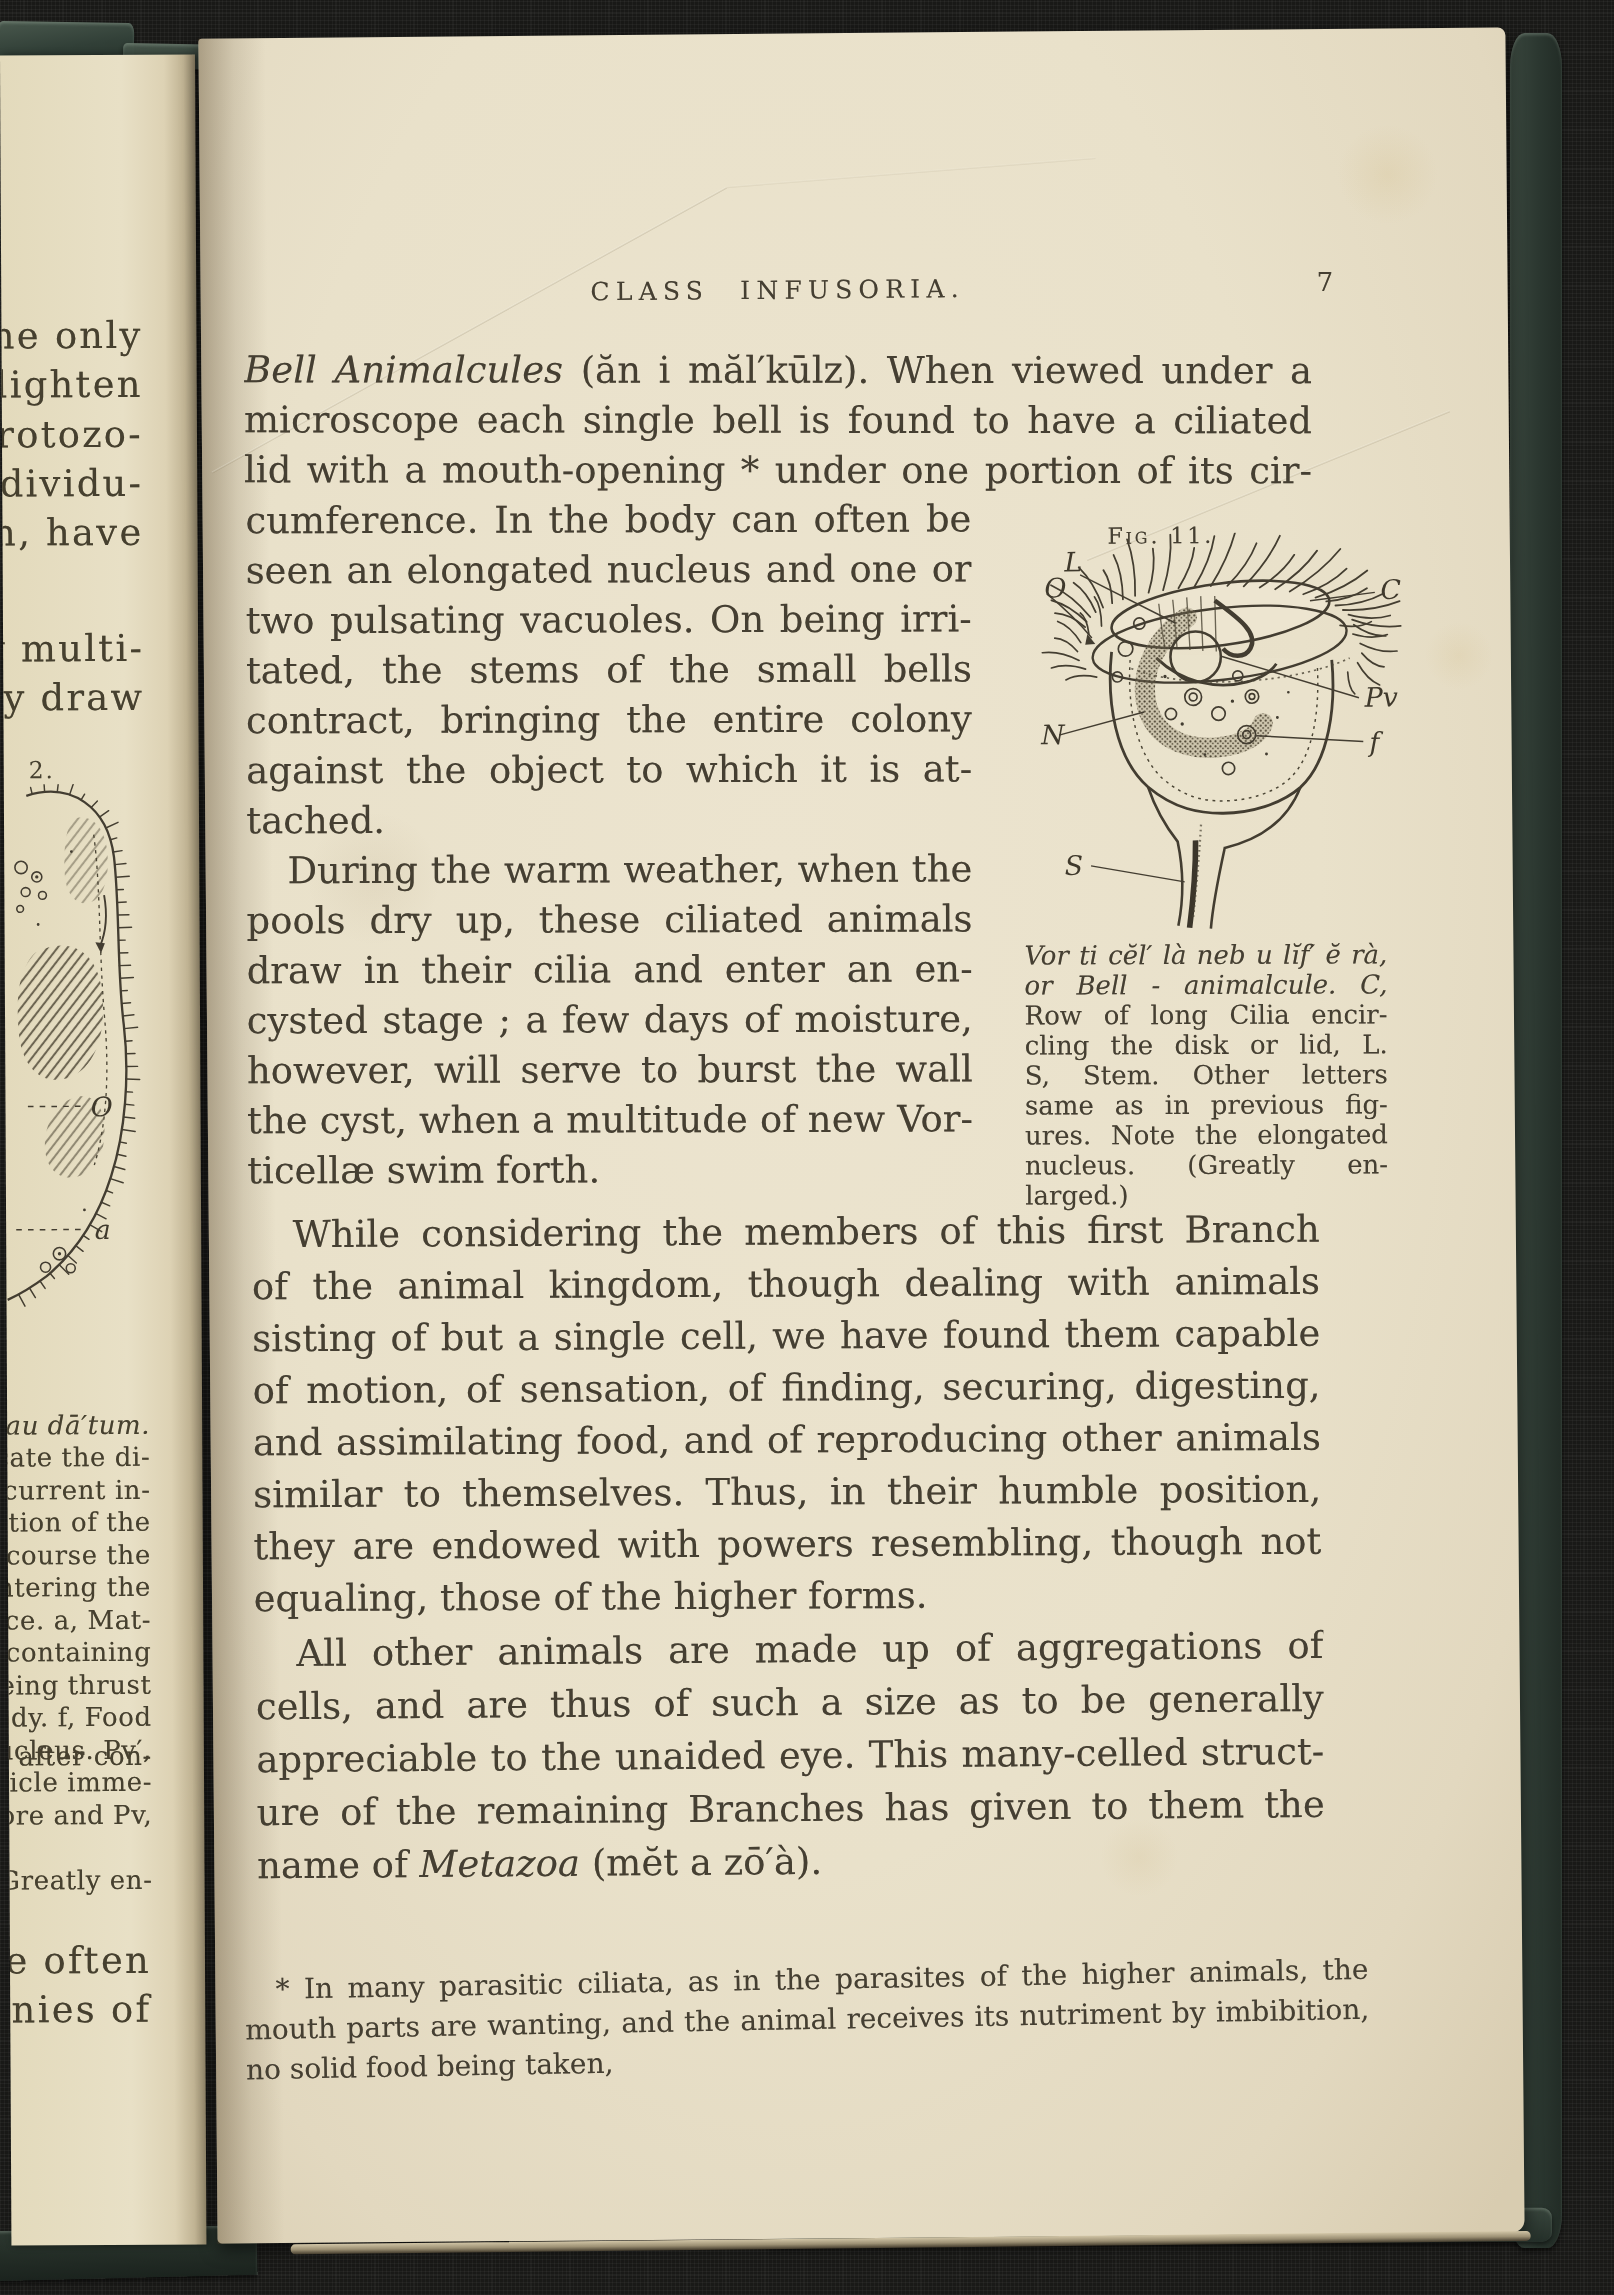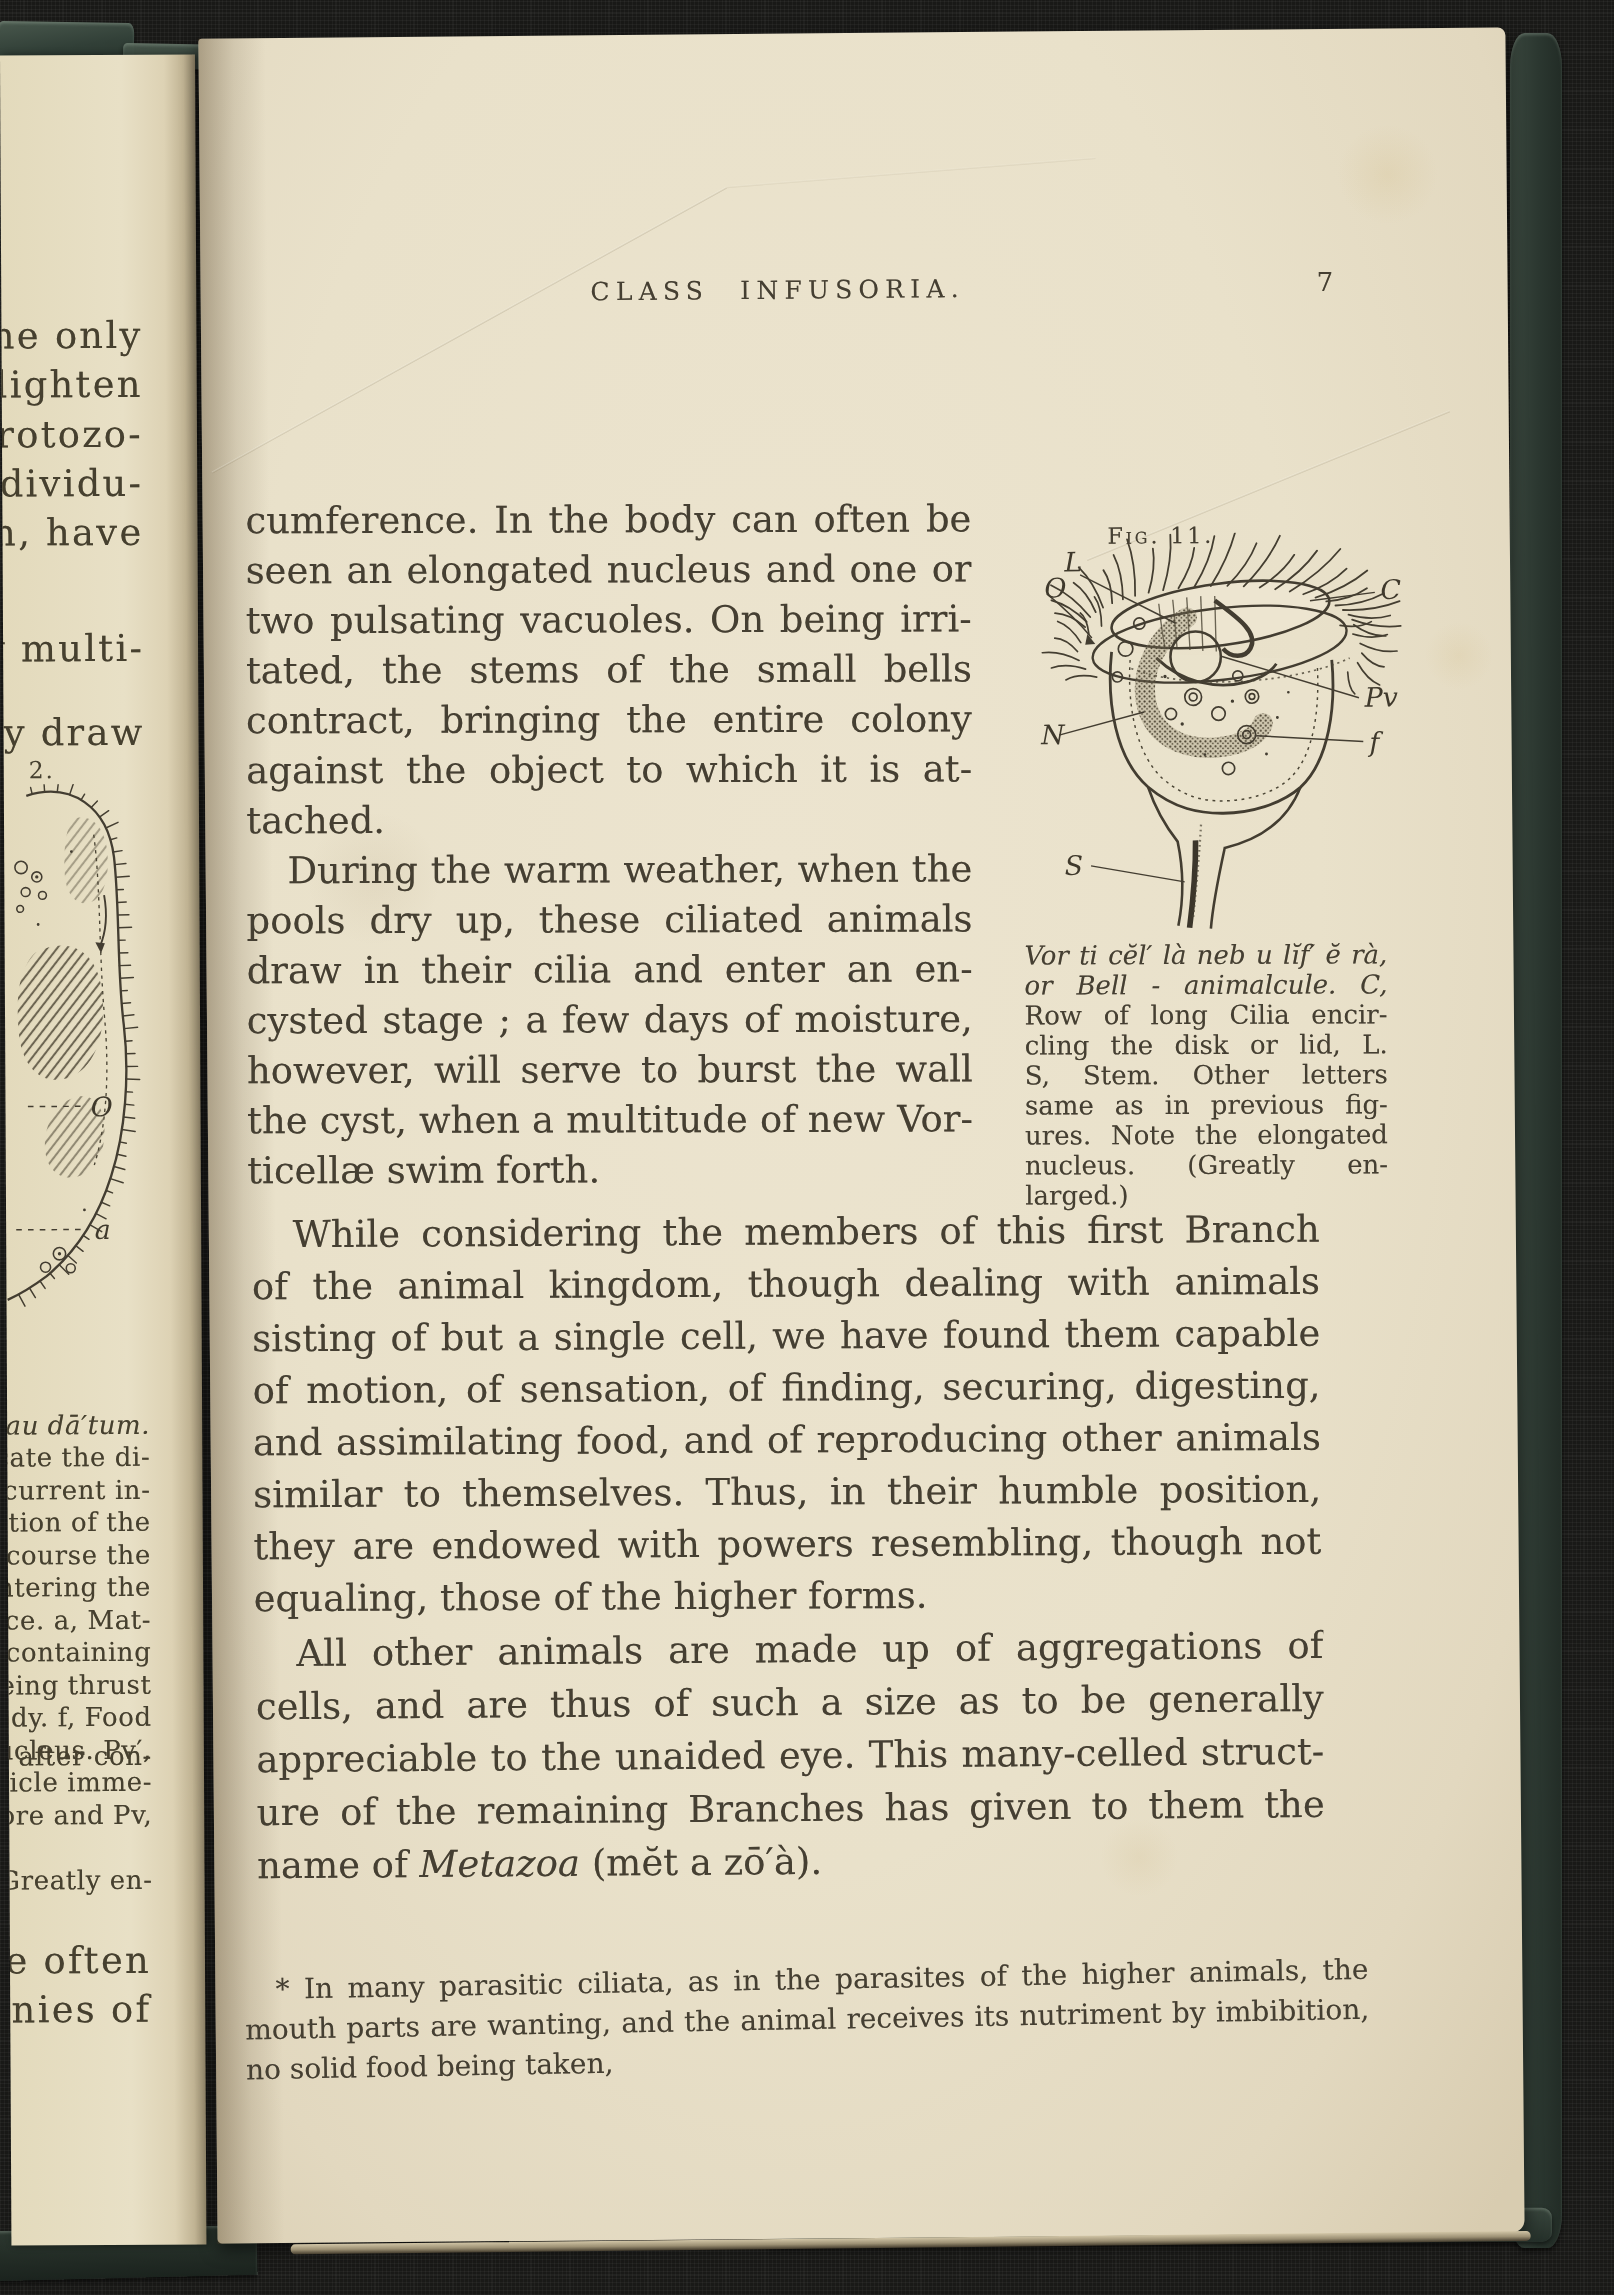--- a/index.html
+++ b/index.html
@@ -87,21 +87,21 @@
   <div class="cover cover-bottom"></div>
   <div class="cover cover-corner-bl"></div>
 
   <div class="leftpage">
     <div class="lfrag" style="top:259px">ne only</div>
     <div class="lfrag" style="top:308px">lighten</div>
     <div class="lfrag" style="top:358px">Protozo-</div>
     <div class="lfrag" style="top:407px">ndividu-</div>
     <div class="lfrag" style="top:456px">h, have</div>
     <div class="lfrag" style="top:572px">y multi-</div>
-    <div class="lfrag" style="top:656px">y draw</div>
+    <div class="lfrag" style="top:621px">y draw</div>
     <div class="figlabel10" style="top:701px">2.</div>
 
     <svg id="fig10svg" style="position:absolute;left:0;top:729px" width="140" height="594" viewBox="0 0 250 1060">
       <defs>
         <pattern id="hatch10" width="14" height="14" patternUnits="userSpaceOnUse" patternTransform="rotate(38)">
           <line x1="2" y1="0" x2="2" y2="14" stroke="#4c4534" stroke-width="3.4"></line>
         </pattern>
       </defs>
       <path id="f10c" d="M 40,20 C 120,-5 185,40 196,130 C 206,220 200,330 212,430 C 222,520 214,620 188,700 C 165,772 130,830 72,878 C 45,898 20,912 2,920" fill="none" stroke="#433d31" stroke-width="4.2"></path>
       <path d="M 160,90 C 172,180 168,300 178,420 C 186,520 180,610 158,680" fill="none" stroke="#4a4434" stroke-width="2.4" stroke-dasharray="6 8"></path>
@@ -203,20 +203,25 @@
   <div class="mainpage">
     <div class="gutter"></div>
     <div class="edge-b"></div>
     <div class="crease" style="left:10px;top:433px;width:588px;transform:rotate(-28.5deg);opacity:.55"></div>
     <div class="crease" style="left:527px;top:152px;width:370px;transform:rotate(-4deg);opacity:.25"></div>
     <div class="crease" style="left:884px;top:528px;width:392px;transform:rotate(-21.8deg);opacity:.5"></div>
 
     <div class="tb header-row ink">CLASS  INFUSORIA.</div>
     <div class="tb pagenum ink">7</div>
 
+    <div class="tb p1 ink">
+      <div class="tl jl"><span class="it">Bell Animalcules</span><span> (ăn i măl′kūlz).   When viewed under a</span></div>
+      <div class="tl jl">microscope each single bell is found to have a ciliated</div>
+      <div class="tl jl">lid with a mouth-opening * under one portion of its cir-</div>
+    </div>
 
     <div class="tb colblock ink">
       <div class="tl jl">cumference.  In the body can often be</div>
       <div class="tl jl">seen an elongated nucleus and one or</div>
       <div class="tl jl">two pulsating vacuoles.  On being irri-</div>
       <div class="tl jl">tated, the stems of the small bells</div>
       <div class="tl jl">contract, bringing the entire colony</div>
       <div class="tl jl">against the object to which it is at-</div>
       <div class="tl">tached.</div>
       <div class="tl jl ind">During the warm weather, when the</div>

